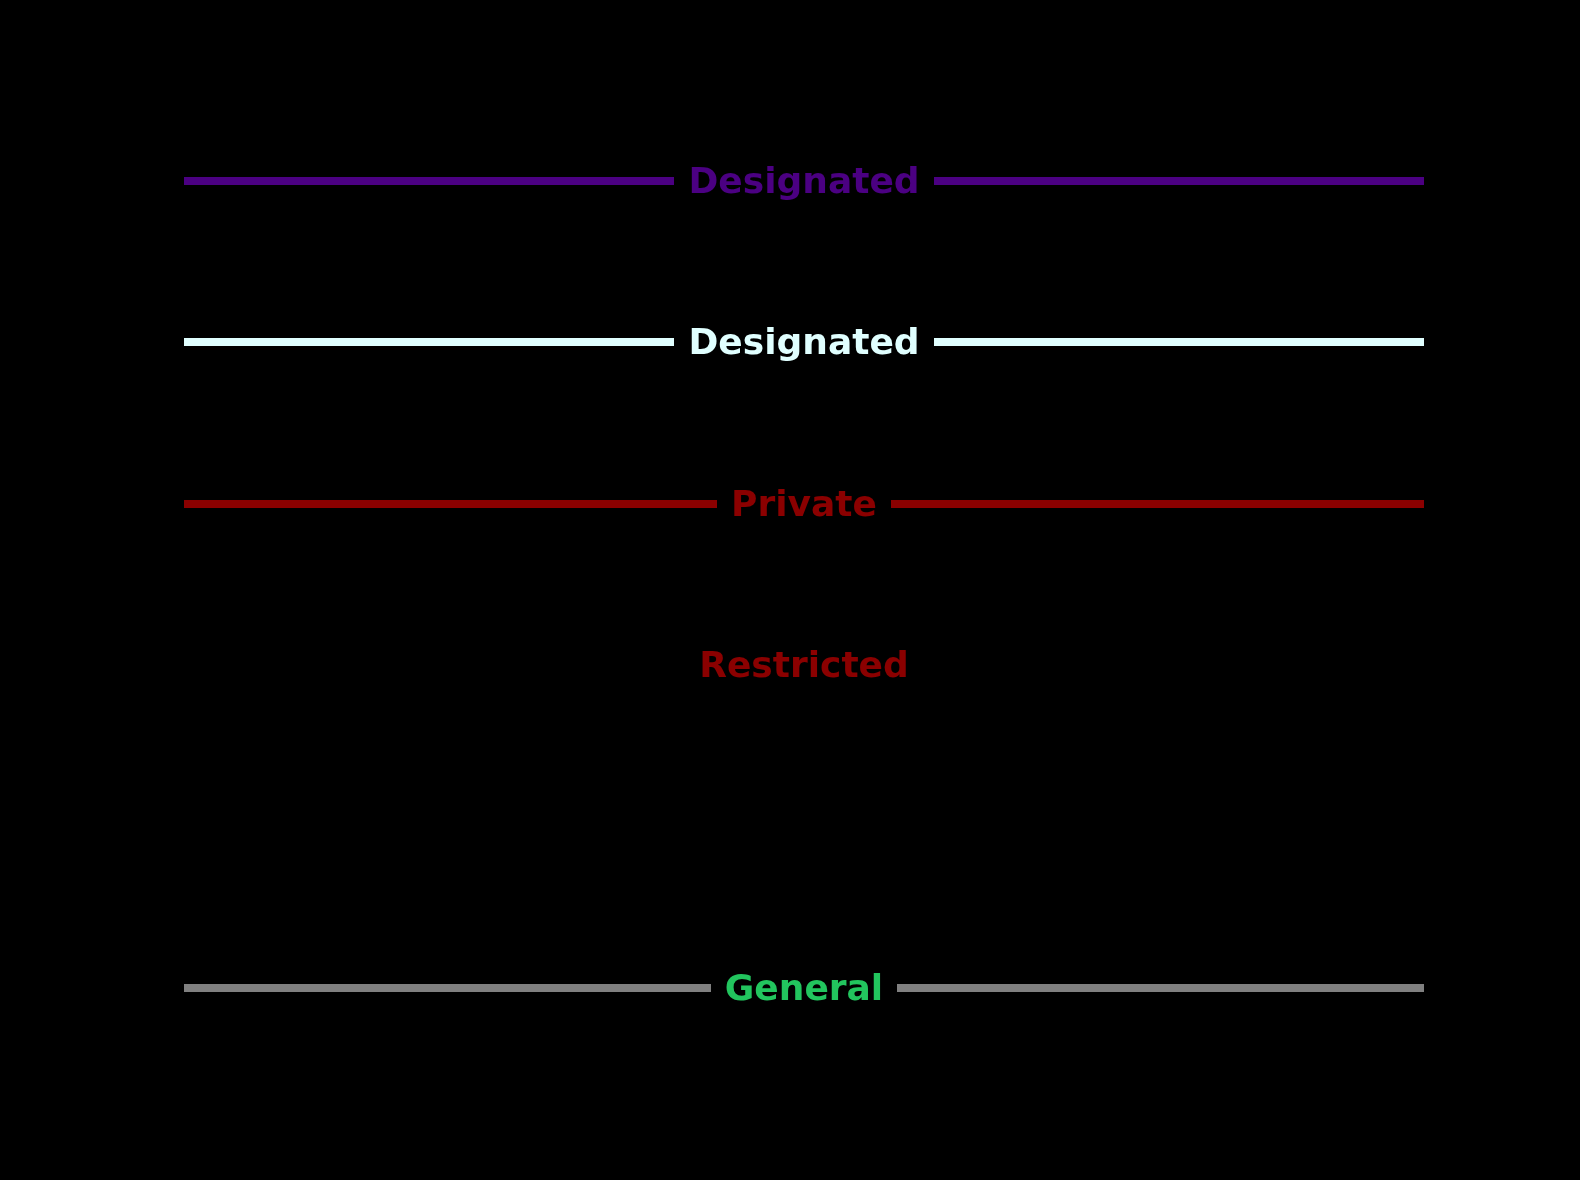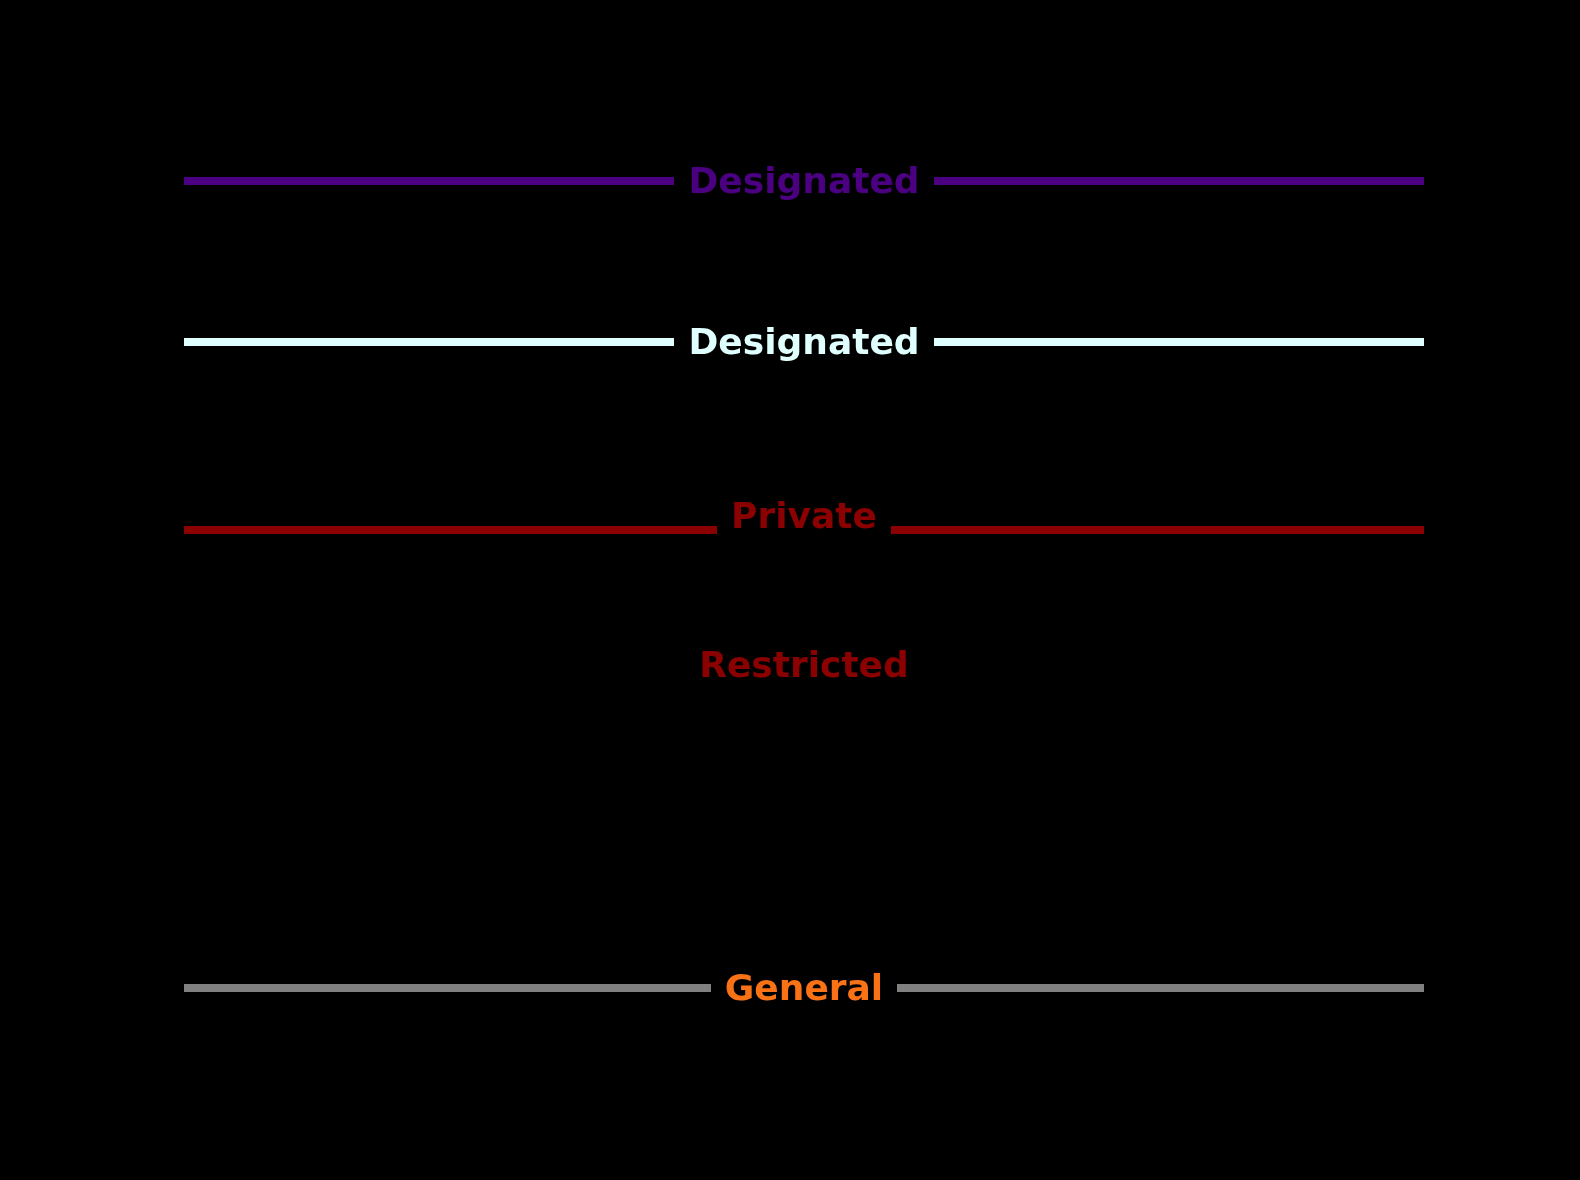--- a/index.html
+++ b/index.html
@@ -61,28 +61,28 @@
     <div class="legend-entry" style="top: 151px;">
       <div class="line-seg" style="border-top-color: rgb(75, 0, 130); border-top-width: 8px;"></div>
       <span class="legend-label" style="color: rgb(75, 0, 130);">Designated</span>
       <div class="line-seg" style="border-top-color: rgb(75, 0, 130); border-top-width: 8px;"></div>
     </div>
     <div class="legend-entry" style="top: 312px;">
       <div class="line-seg" style="border-top-color: rgb(224, 255, 255); border-top-width: 8px;"></div>
       <span class="legend-label" style="color: rgb(224, 255, 255);">Designated</span>
       <div class="line-seg" style="border-top-color: rgb(224, 255, 255); border-top-width: 8px;"></div>
     </div>
-    <div class="legend-entry" style="top: 474px; align-items: flex-end;">
+    <div class="legend-entry" style="top: 474px;">
       <div class="line-seg" style="border-top-color: rgb(139, 0, 0); border-top-width: 8px;"></div>
       <span class="legend-label" style="color: rgb(139, 0, 0);">Private</span>
       <div class="line-seg" style="border-top-color: rgb(139, 0, 0); border-top-width: 8px;"></div>
     </div>
     <div class="legend-entry" style="top: 635px; flex-direction: column;">
       <div class="line-seg dashed" style="border-top-color: rgb(139, 0, 0); border-top-width: 8px;"></div>
       <span class="legend-label" style="color: rgb(139, 0, 0);">Restricted</span>
       <div class="line-seg dashed" style="border-top-color: rgb(139, 0, 0); border-top-width: 8px;"></div>
     </div>
     <div class="legend-entry" style="top: 958px;">
       <div class="line-seg" style="border-top-color: rgb(128, 128, 128); border-top-width: 8px;"></div>
-      <span class="legend-label" style="color: #f97316;">General</span>
+      <span class="legend-label" style="color: #22c55e;">General</span>
       <div class="line-seg" style="border-top-color: rgb(128, 128, 128); border-top-width: 8px;"></div>
     </div>
   </div>
 
 </body></html>

